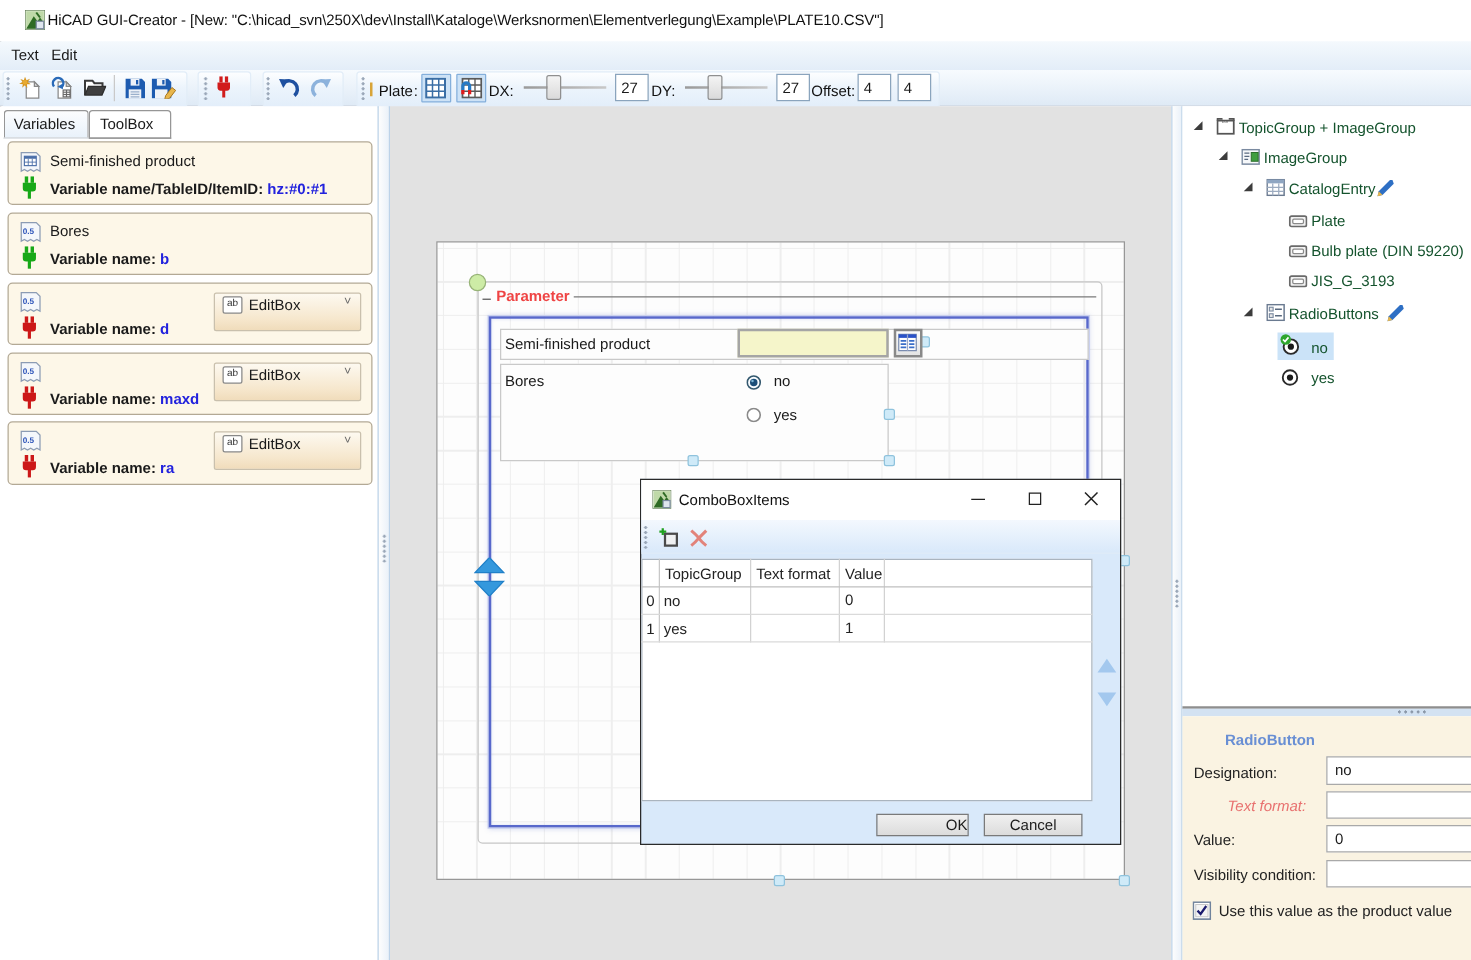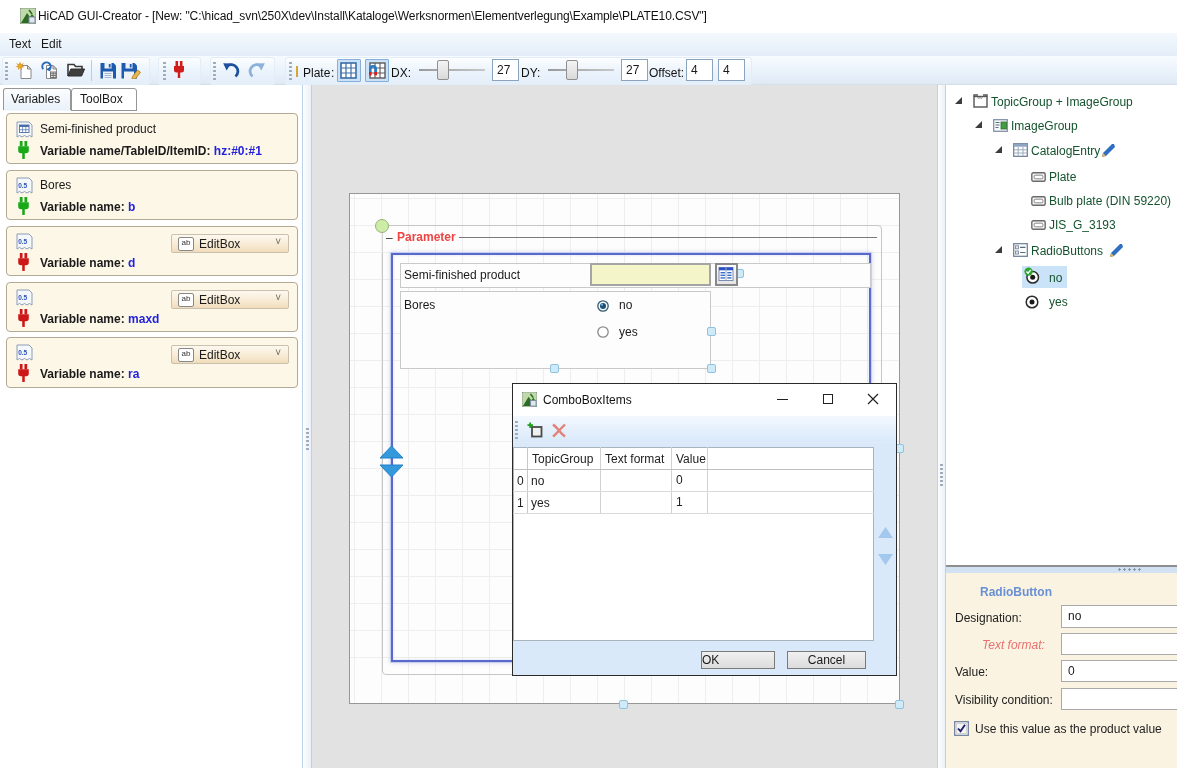--- a/index.html
+++ b/index.html
@@ -10,21 +10,21 @@
 .handle{position:absolute;width:9px;height:9px;background:#cfeaf8;border:1px solid #8fc3dd;border-radius:2px;box-sizing:border-box}
 .tb-group{position:absolute;top:57px;height:27px;border:1px solid #e2edf8;border-radius:3px;background:linear-gradient(#fdfeff,#ecf4fc 45%,#e3eefa)}
 .grip{position:absolute;width:3px;background-image:radial-gradient(circle,#9aa7b8 1.1px,transparent 1.3px);background-size:3px 4px;background-repeat:repeat-y}
 .hgrip{position:absolute;height:3px;background-image:radial-gradient(circle,#8a97a8 1.1px,transparent 1.3px);background-size:5px 3px;background-repeat:repeat-x}
 .tbtxt{position:absolute;top:66px;font-size:12px;color:#111}
 .valbox{position:absolute;top:59px;width:27px;height:22px;background:#fff;border:1px solid #8aa4bd;box-sizing:border-box;font-size:12px;padding:3px 0 0 4px}
 .slider{position:absolute;top:69px;height:2px;background:linear-gradient(to right,#9a9a9a,#c8c8c8)}
 .thumb{position:absolute;top:-9px;width:12px;height:20px;background:linear-gradient(#f4f4f4,#dadada);border:1px solid #8f8f8f;border-radius:2px;box-sizing:border-box}
 .gridbtn{position:absolute;top:59px;width:24px;height:23px;background:#cde2f6;border:1px solid #84afdb;box-sizing:border-box;border-radius:1px}
 .card{position:absolute;left:6px;width:292px;background:#fdf7e8;border:1px solid #b3a995;border-radius:4px;box-sizing:border-box}
-.ddl{position:absolute;left:164px;top:7px;width:118px;height:19px;background:linear-gradient(#fdf9f0,#f6e7cd 70%,#f0dcbb);border:1px solid #c9c0ad;border-radius:2px;box-sizing:border-box}
+.ddl{position:absolute;left:164px;top:7px;width:118px;height:31px;background:linear-gradient(#fdf9f0,#f6e7cd 70%,#f0dcbb);border:1px solid #c9c0ad;border-radius:2px;box-sizing:border-box}
 .treerow{position:absolute;font-size:12px;color:#14532d;white-space:nowrap}
 .tri{position:absolute;width:0;height:0;border-left:7px solid transparent;border-bottom:7px solid #3c3c3c}
 .proplabel{position:absolute;font-size:12px;color:#222}
 </style>
 </head>
 <body>
 <div id="page">
 
 <div class="abs" style="left:0;top:0;width:1177px;height:33px;background:#fff"></div>
 <svg class="abs" style="left:20px;top:8px" width="16" height="16" viewBox="0 0 16 16">
@@ -350,21 +350,21 @@
 <div class="abs" style="left:531px;top:496px;color:#222">yes</div>
 <div class="abs" style="left:676px;top:495px;color:#222">1</div>
 
 <svg class="abs" style="left:876px;top:525px" width="19" height="16" viewBox="0 0 19 16">
       <path d="M9.5 2 L17 13 L2 13 Z" fill="#a3c8ee"></path>
     </svg>
 <svg class="abs" style="left:876px;top:551px" width="19" height="16" viewBox="0 0 19 16">
       <path d="M9.5 14 L17 3 L2 3 Z" fill="#a3c8ee"></path>
     </svg>
 
-<div class="abs" style="left:701px;top:651px;width:74px;height:18px;background:linear-gradient(#f0f0f0,#dcdcdc);border:1px solid #7a7a7a;box-sizing:border-box;text-align:left;padding-top:1px">OK</div>
+<div class="abs" style="left:701px;top:651px;width:74px;height:18px;background:linear-gradient(#f0f0f0,#dcdcdc);border:1px solid #7a7a7a;box-sizing:border-box;text-align:right;padding-top:1px">OK</div>
 <div class="abs" style="left:787px;top:651px;width:79px;height:18px;background:linear-gradient(#f0f0f0,#dcdcdc);border:1px solid #7a7a7a;box-sizing:border-box;text-align:center;padding-top:1px">Cancel</div>
 
 <div class="abs" style="left:937px;top:85px;width:9px;height:683px;background:linear-gradient(to right,#fdfdfd,#eaf1f9);border-left:1px solid #bcd2e8;border-right:1px solid #bcd2e8;box-sizing:border-box"></div>
 <div class="grip" style="left:940px;top:463px;height:23px"></div>
 
 <div class="abs" style="left:946px;top:85px;width:231px;height:480px;background:#fff"></div>
 
 <div class="tri" style="left:955px;top:97px"></div>
 <svg class="abs" style="left:973px;top:94px" width="15" height="14" viewBox="0 0 15 14">
  <rect x="1" y="2.5" width="13" height="10.5" fill="#fff" stroke="#555" stroke-width="1.4"></rect>

